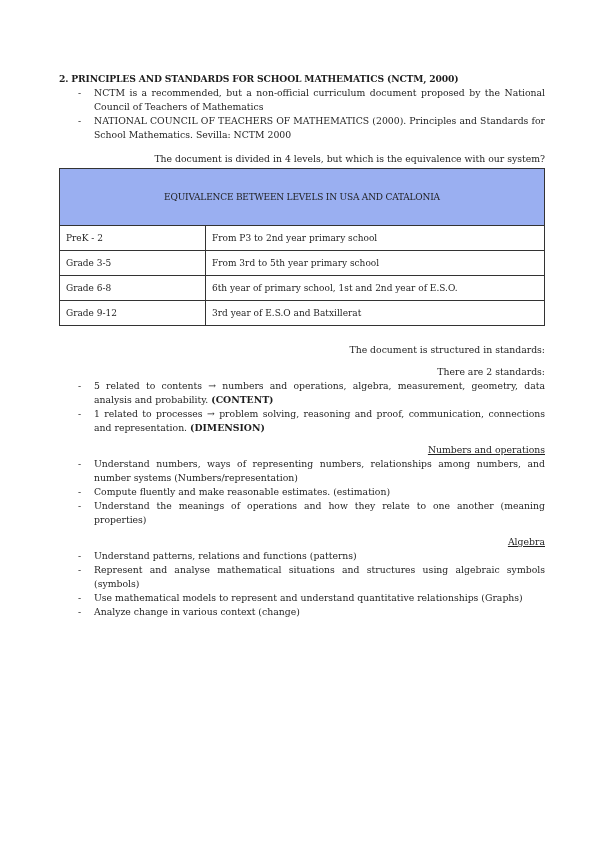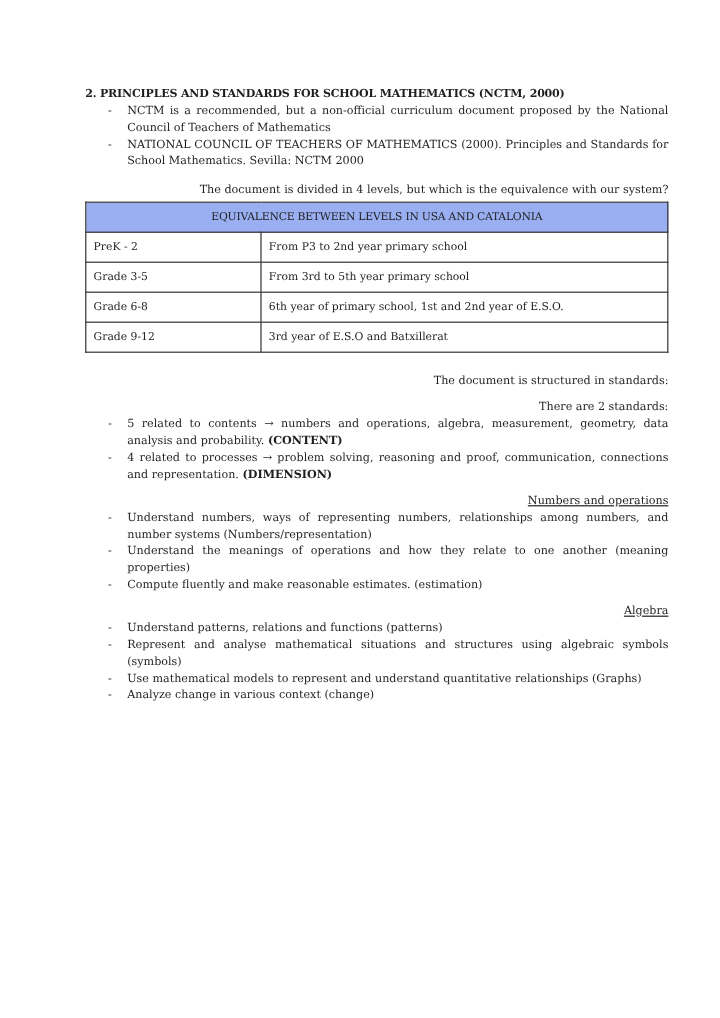--- a/index.html
+++ b/index.html
@@ -3,38 +3,38 @@
   <meta charset="utf-8">
   <style>
     html, body { margin: 0; padding: 0; background: #ffffff; }
     body {
       width: 600px; height: 848px; position: relative; overflow: hidden;
       font-family: "DejaVu Serif", "Liberation Serif", serif;
       color: #1e1e1e;
       font-size: 9.3px;
       line-height: 14px;
     }
-    .page { position: absolute; left: 71px; top: 72px; width: 486px; }
+    .page { position: absolute; left: 59px; top: 72px; width: 486px; }
     .h2 { font-weight: bold; font-size: 9.2px; letter-spacing: -0.15px; margin: 0; }
     .para { margin: 0; text-align: right; }
     ul.dash { list-style: none; margin: 0; padding: 0; }
     ul.dash li { position: relative; padding-left: 35px; text-align: justify; text-align-last: left; }
     ul.dash li::before { content: "-"; position: absolute; left: 19px; top: 0; }
     .gap-s { height: 8px; }
     .gap-m { height: 10px; }
     .underline { text-decoration: underline; }
     b { font-weight: bold; }
 
     table.eq {
       border-collapse: collapse; width: 486px; margin-top: 2px;
       font-size: 9px;
     }
     table.eq th {
       background: #9aaff1; font-weight: normal; text-align: center;
-      border: 1.5px solid #333; height: 24px; padding: 0; letter-spacing: -0.2px;
+      border: 1.5px solid #333; height: 24px; padding: 16px; letter-spacing: -0.2px;
     }
     table.eq td {
       border: 1.5px solid #333; height: 24px; padding: 0 6px; vertical-align: middle;
     }
     table.eq td.c1 { width: 133px; margin-left: 46px; }
   </style>
 </head>
 <body>
 
 <div class="page">
@@ -74,29 +74,29 @@
     </tbody>
   </table>
 
   <div class="gap-m" style="height:17px"></div>
   <p class="para">The document is structured in standards:</p>
 
   <div class="gap-s"></div>
   <p class="para">There are 2 standards:</p>
   <ul class="dash">
     <li><span>5 related to contents → numbers and operations, algebra, measurement, geometry, data analysis and probability.</span> <b>(CONTENT)</b></li>
-    <li><span>4 related to processes → problem solving, reasoning and proof, communication, connections and representation.</span> <b>(DIMENSION)</b></li>
+    <li><span>1 related to processes → problem solving, reasoning and proof, communication, connections and representation.</span> <b>(DIMENSION)</b></li>
   </ul>
 
   <div class="gap-s"></div>
   <p class="para underline">Numbers and operations</p>
   <ul class="dash">
     <li>Understand numbers, ways of representing numbers, relationships among numbers, and number systems (Numbers/representation)</li>
+    <li>Compute fluently and make reasonable estimates. (estimation)</li>
     <li>Understand the meanings of operations and how they relate to one another (meaning properties)</li>
-    <li>Compute fluently and make reasonable estimates. (estimation)</li>
   </ul>
 
   <div class="gap-s"></div>
   <p class="para underline">Algebra</p>
   <ul class="dash">
     <li>Understand patterns, relations and functions (patterns)</li>
     <li>Represent and analyse mathematical situations and structures using algebraic symbols (symbols)</li>
     <li>Use mathematical models to represent and understand quantitative relationships (Graphs)</li>
     <li>Analyze change in various context (change)</li>
   </ul>

